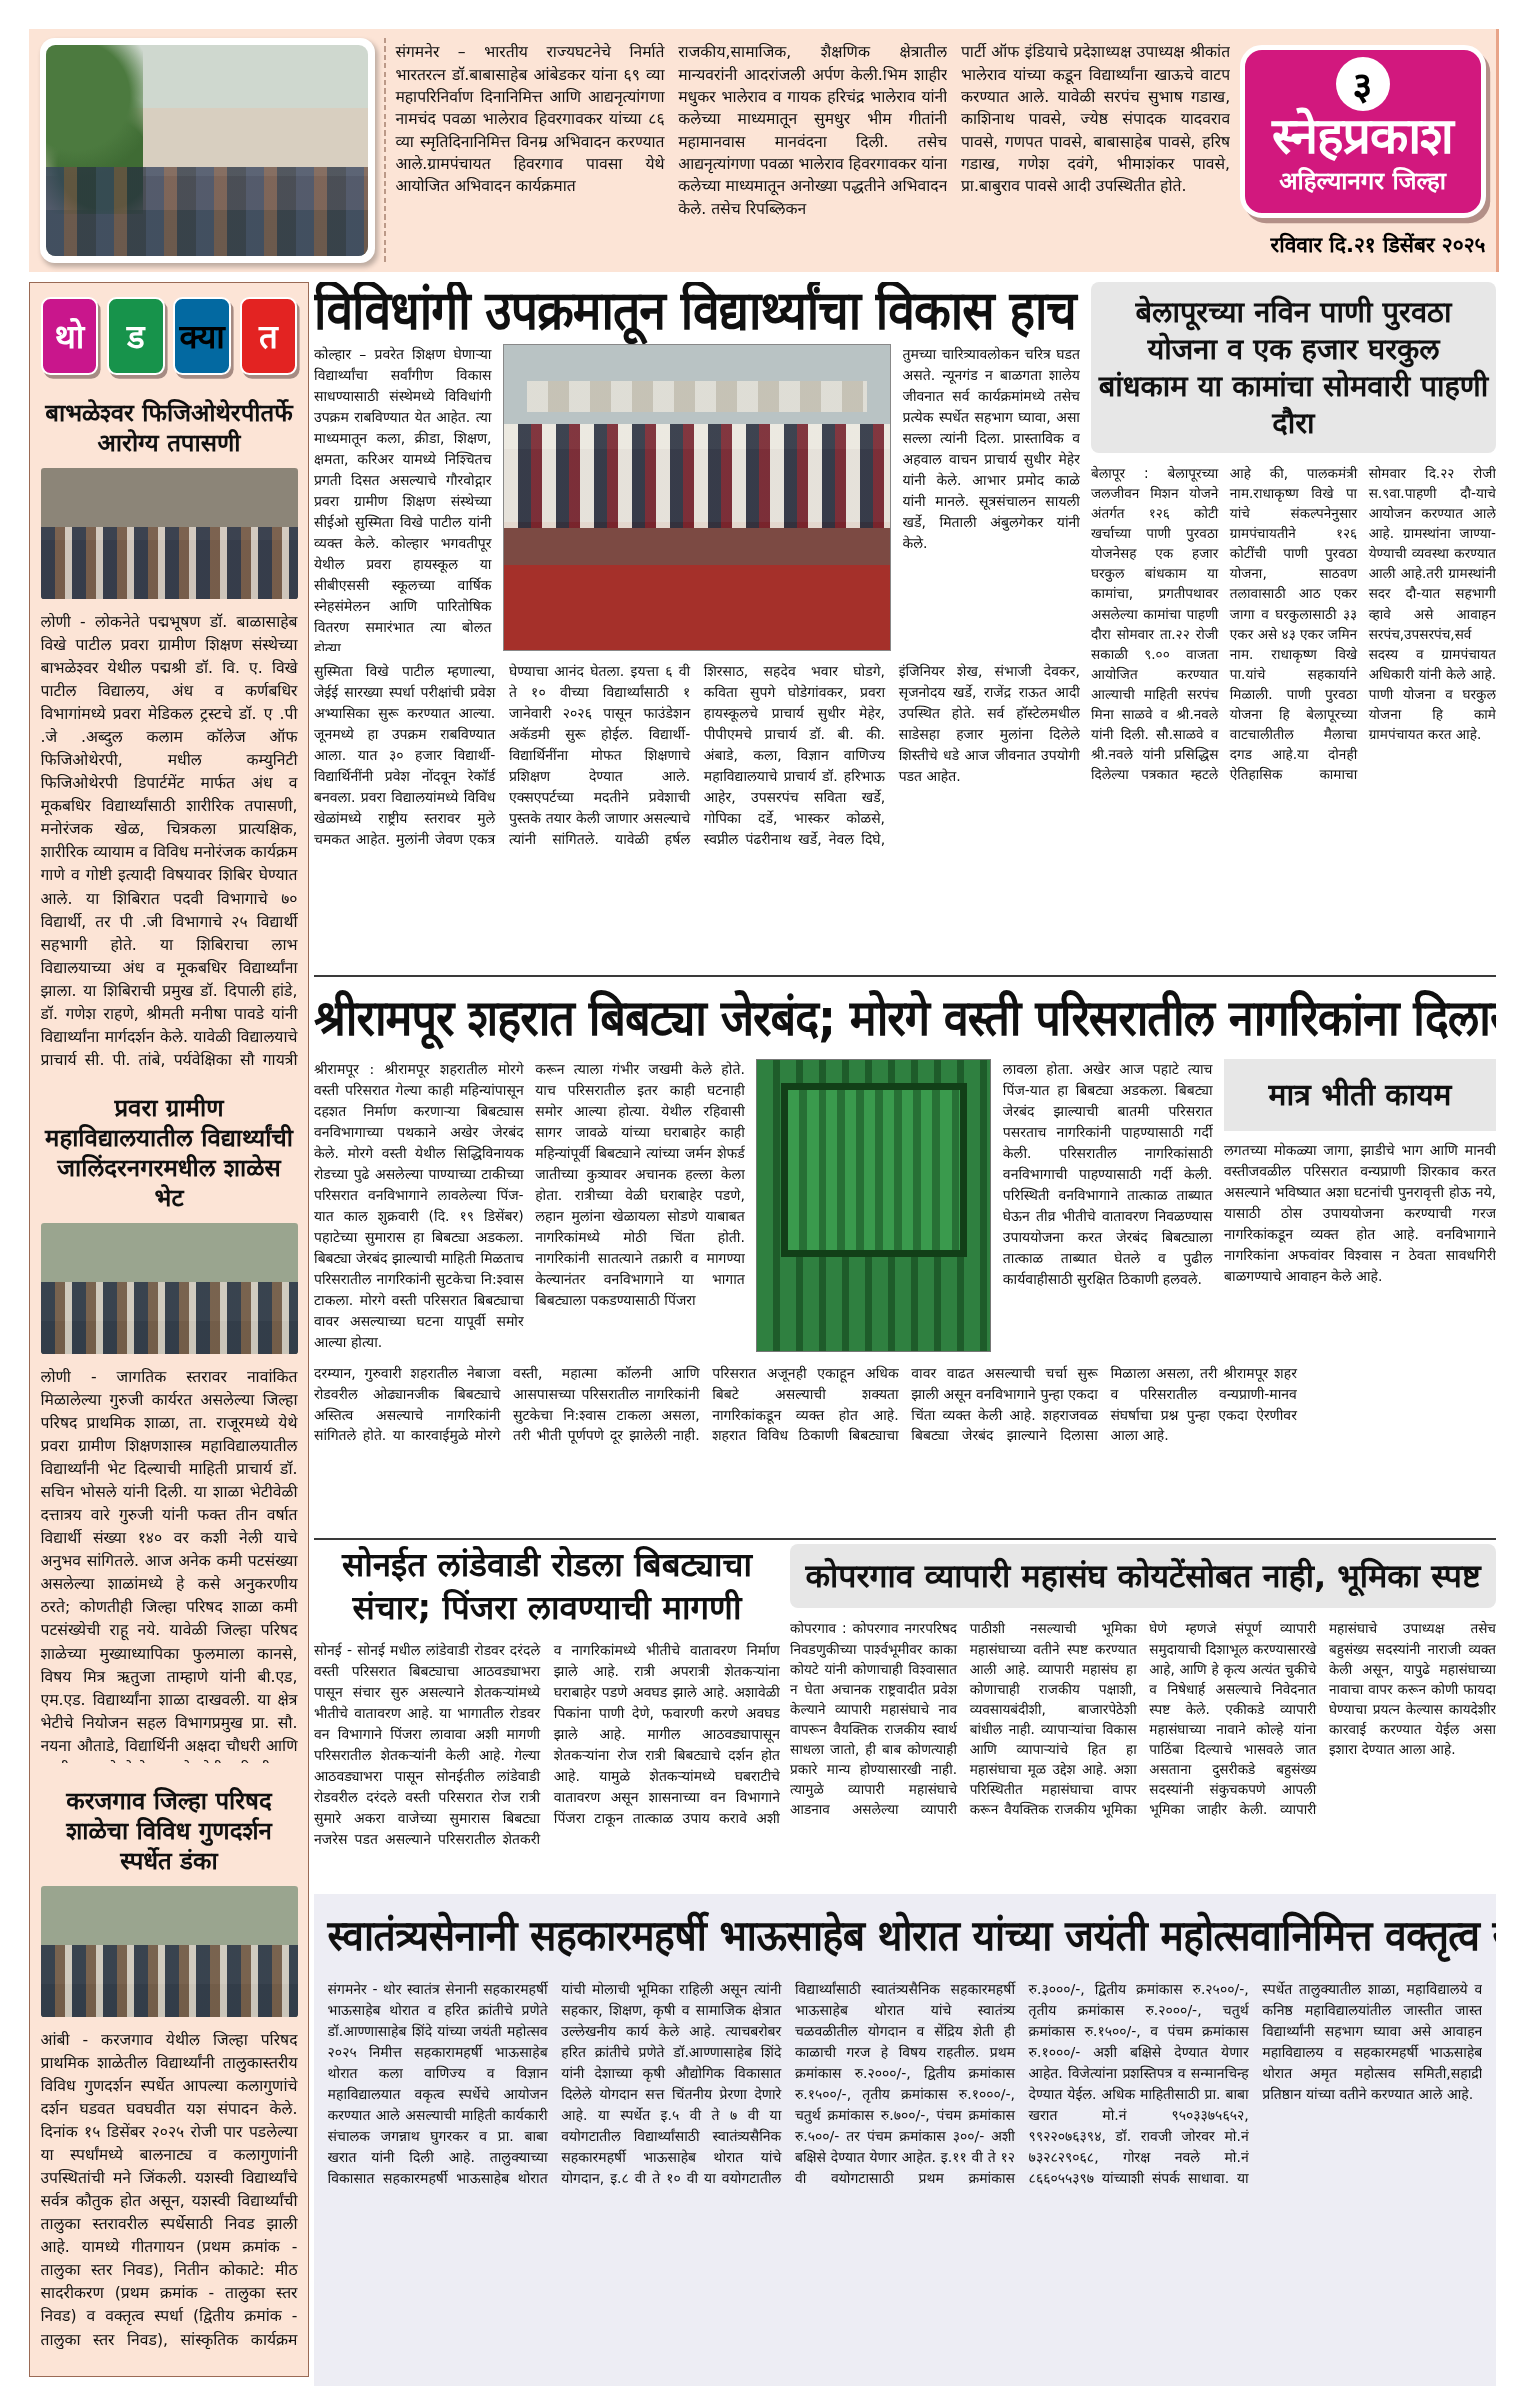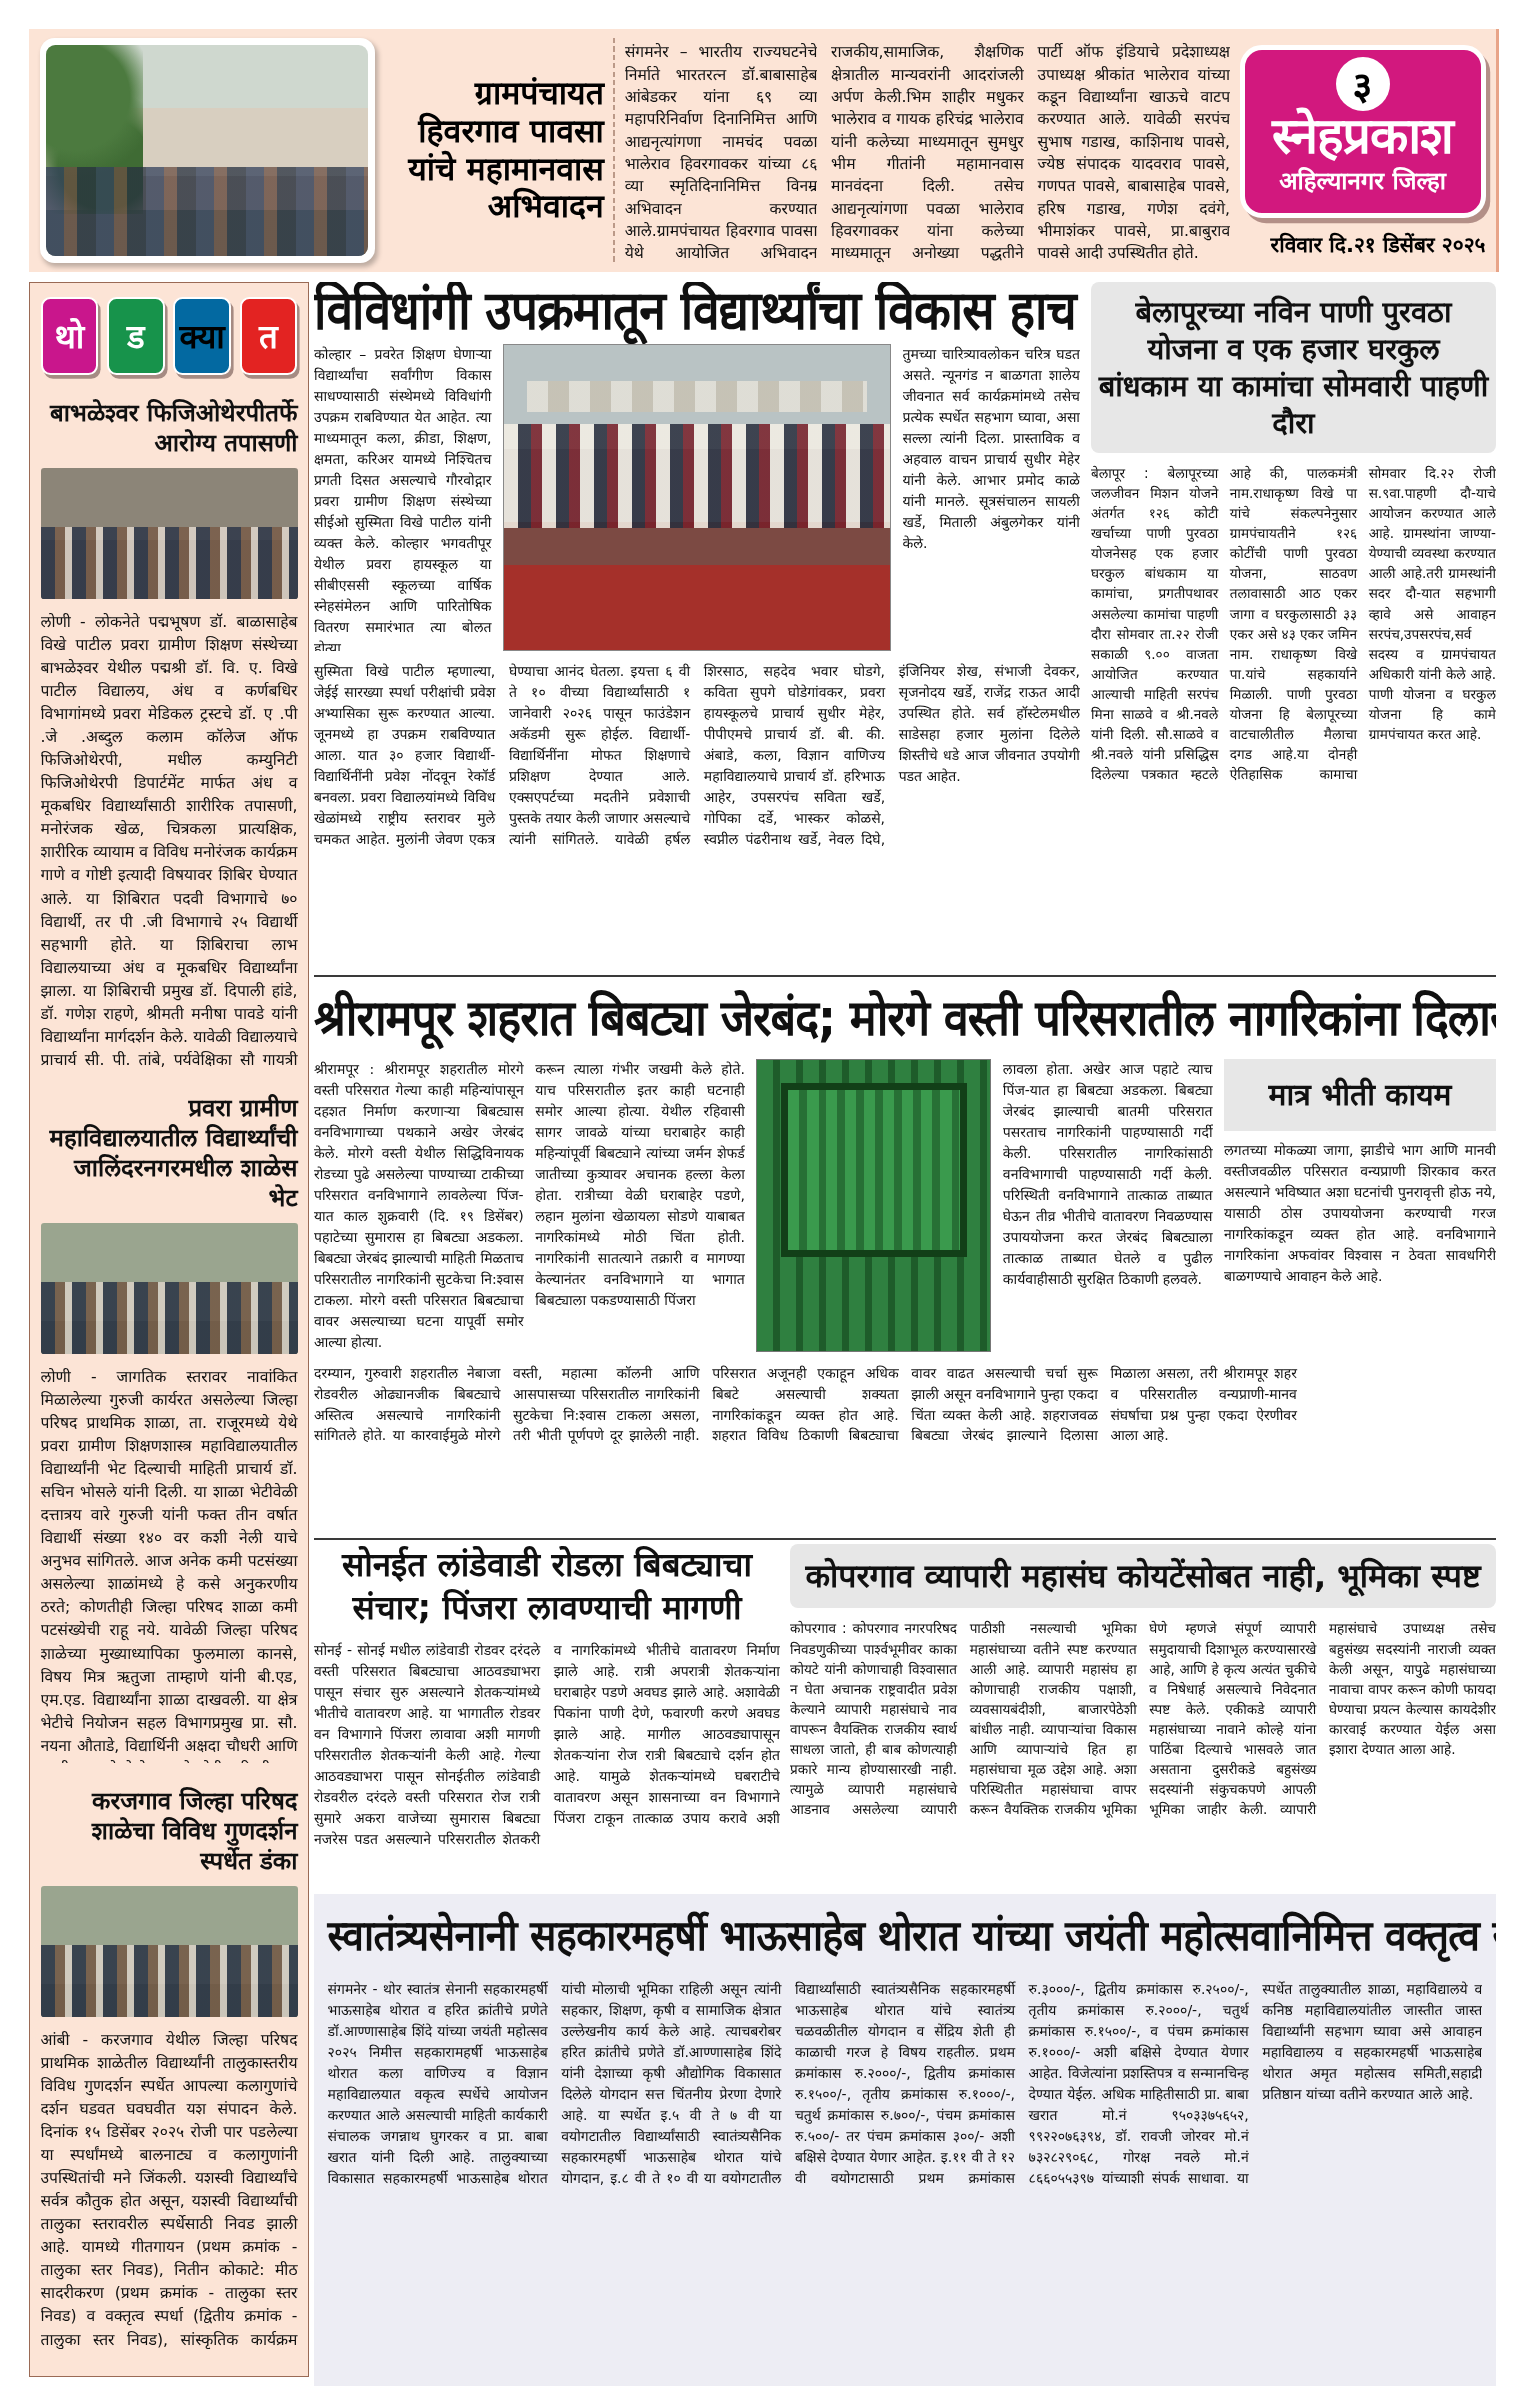--- a/index.html
+++ b/index.html
@@ -76,21 +76,21 @@
     width:59px;height:78px;border-radius:9.4px;border:2.6px solid #fff;
     box-shadow:2.6px 3.7px 0 rgba(60,30,30,.45);
     display:flex;align-items:center;justify-content:center;
     font-size:33px;font-weight:700;color:#fff;
   }
   .letter.l1{background:#c9168c;}
   .letter.l2{background:#17934b;}
   .letter.l3{background:#0369a1;color:#000;}
   .letter.l4{background:#e32322;}
   .lr-head{
-    font-weight:700;font-size:24px;line-height:1.25;text-align:right;margin:9.4px 0 10.5px;
+    font-weight:700;font-size:24px;line-height:1.25;text-align:center;margin:9.4px 0 10.5px;
   }
   .lr-photo{
     width:100%;height:131px;border-radius:3.1px;margin-bottom:10.5px;flex:none;overflow:hidden;
     background:
       linear-gradient(180deg,#9aa58f 0 45%,#7c8873 45% 75%,#5d6a55 75% 100%);
     position:relative;
   }
   .lr-photo::after{content:"";position:absolute;inset:auto 0 0 0;height:55%;
     background:repeating-linear-gradient(90deg,rgba(40,50,70,.8) 0 13.6px,rgba(120,90,70,.8) 13.6px 24px,rgba(230,220,210,.8) 24px 31px);}
   .lr-photo.stone{background:linear-gradient(180deg,#8c8578 0 55%,#6e675c 55% 100%);}
@@ -164,21 +164,20 @@
 </style>
 </head>
 <body>
 
 <div id="page">
 
   <div class="top-banner">
     <div class="tb-photo">
       <div class="ph"></div>
     </div>
-    <div class="tb-title">ग्रामपंचायत हिवरगाव पावसा यांचे महामानवास अभिवादन</div>
     <div class="tb-rule"></div>
     <div class="tb-cols">
       <div class="tb-col">संगमनेर – भारतीय राज्यघटनेचे निर्माते भारतरत्न डॉ.बाबासाहेब आंबेडकर यांना ६९ व्या महापरिनिर्वाण दिनानिमित्त आणि आद्यनृत्यांगणा नामचंद पवळा भालेराव हिवरगावकर यांच्या ८६ व्या स्मृतिदिनानिमित्त विनम्र अभिवादन करण्यात आले.ग्रामपंचायत हिवरगाव पावसा येथे आयोजित अभिवादन कार्यक्रमात</div>
       <div class="tb-col">राजकीय,सामाजिक, शैक्षणिक क्षेत्रातील मान्यवरांनी आदरांजली अर्पण केली.भिम शाहीर मधुकर भालेराव व गायक हरिचंद्र भालेराव यांनी कलेच्या माध्यमातून सुमधुर भीम गीतांनी महामानवास मानवंदना दिली. तसेच आद्यनृत्यांगणा पवळा भालेराव हिवरगावकर यांना कलेच्या माध्यमातून अनोख्या पद्धतीने अभिवादन केले. तसेच रिपब्लिकन</div>
       <div class="tb-col">पार्टी ऑफ इंडियाचे प्रदेशाध्यक्ष उपाध्यक्ष श्रीकांत भालेराव यांच्या कडून विद्यार्थ्यांना खाऊचे वाटप करण्यात आले. यावेळी सरपंच सुभाष गडाख, काशिनाथ पावसे, ज्येष्ठ संपादक यादवराव पावसे, गणपत पावसे, बाबासाहेब पावसे, हरिष गडाख, गणेश दवंगे, भीमाशंकर पावसे, प्रा.बाबुराव पावसे आदी उपस्थितीत होते.</div>
     </div>
     <div class="masthead">
       <div class="mh-box">
         <div class="mh-circle">३</div>
         <div class="mh-title">स्नेहप्रकाश</div>

